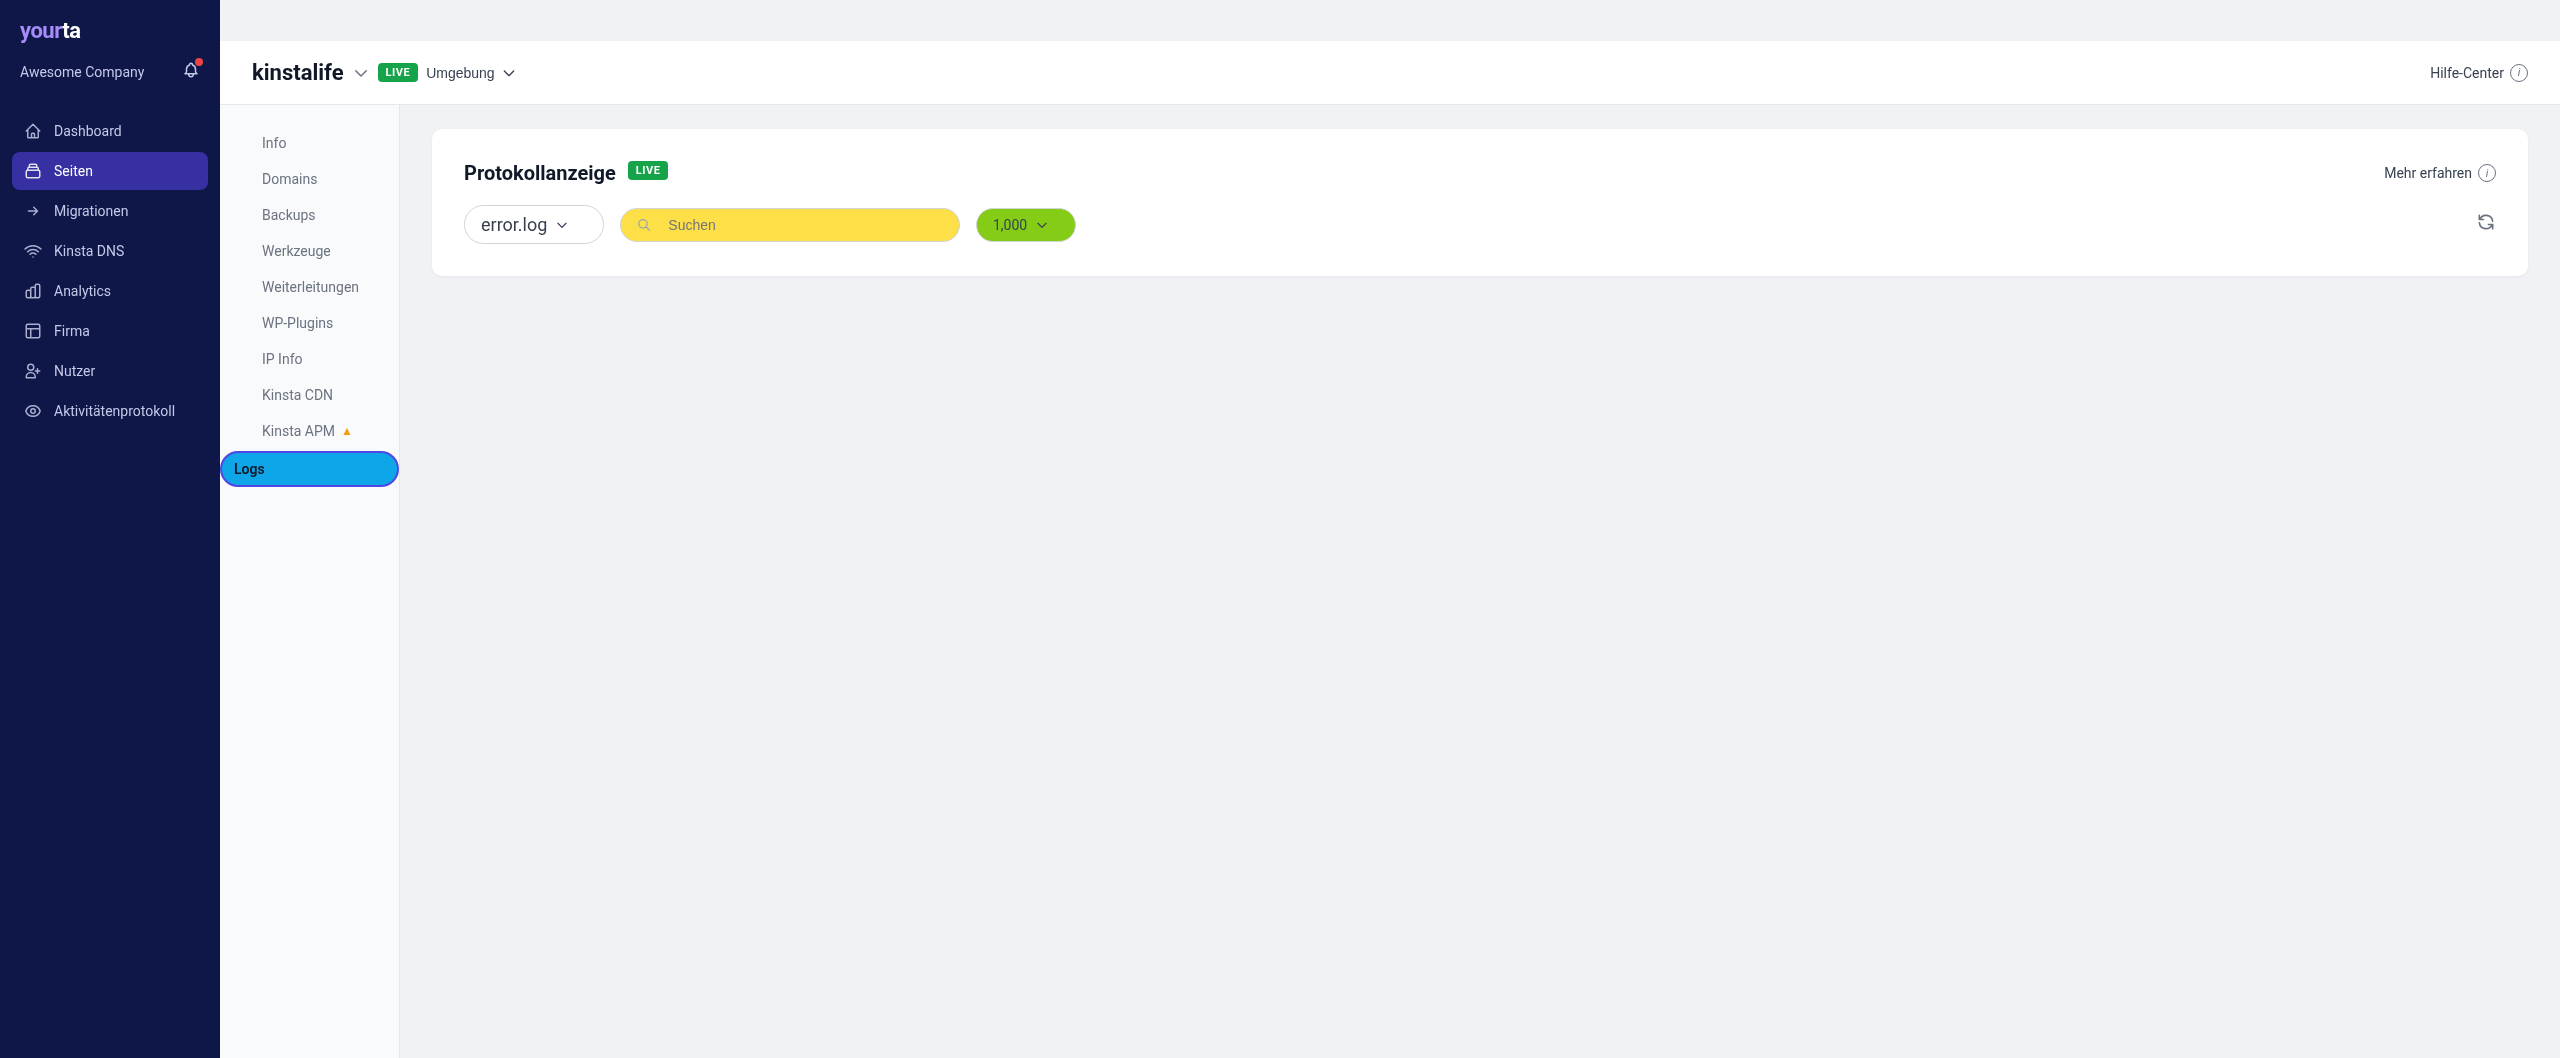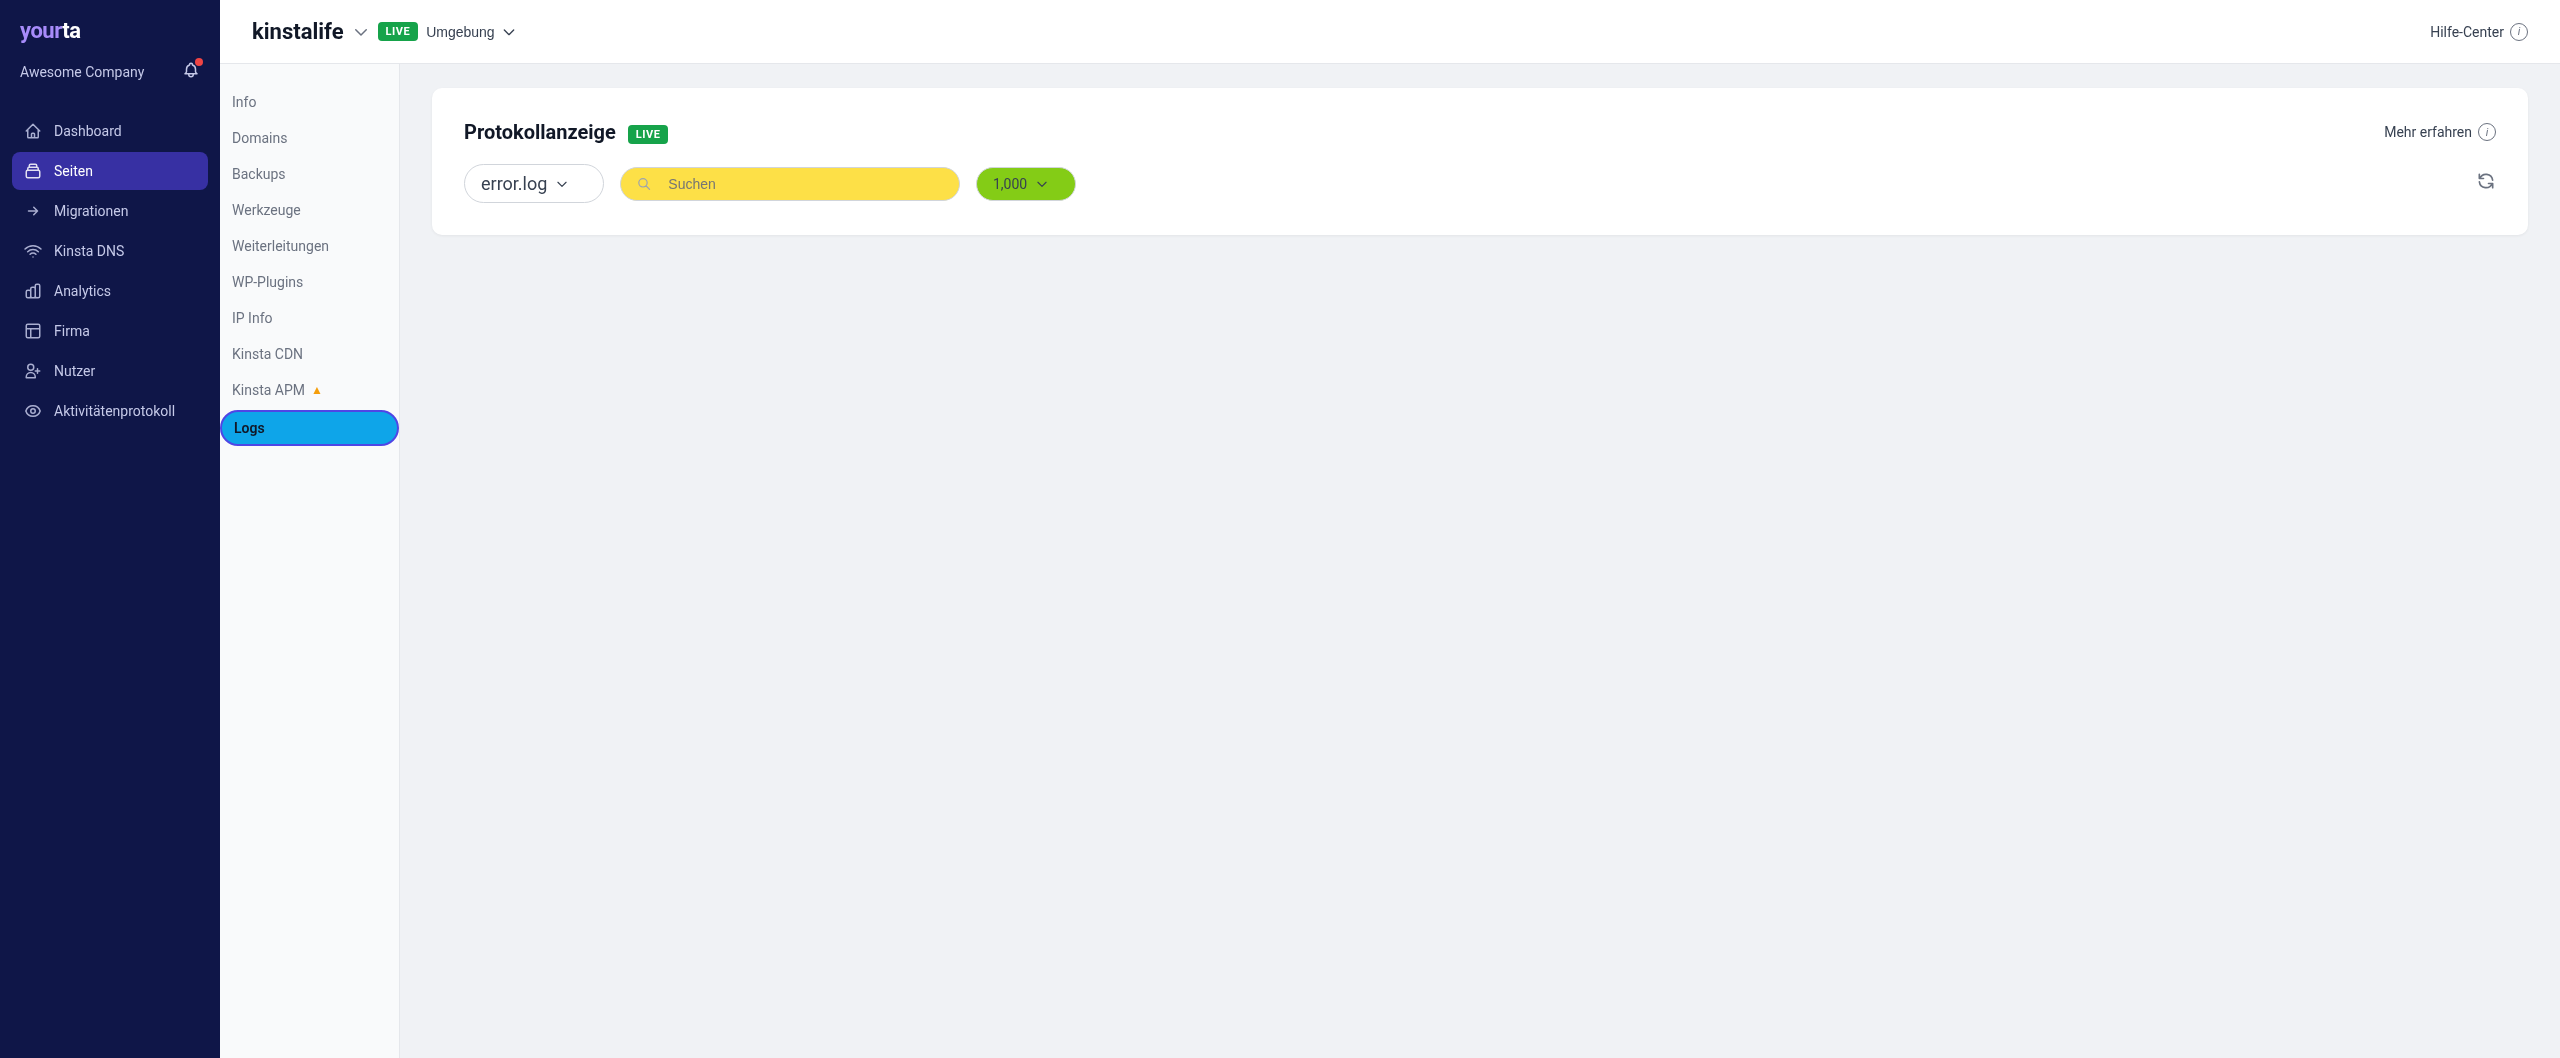--- a/index.html
+++ b/index.html
@@ -91,20 +91,21 @@
 
     
     .top-header {
       background: white;
       border-bottom: 1px solid #e5e7eb;
       padding: 14px 32px;
       height: 64px;
       display: flex;
       align-items: center;
       justify-content: space-between;
+      margin-top: 41px;
     }
     .site-title-area {
       display: flex;
       align-items: center;
       gap: 8px;
     }
     .site-name {
       font-size: 22px;
       font-weight: 700;
       color: #111827;
@@ -155,21 +156,21 @@
     
     .sub-nav {
       width: 180px;
       min-width: 180px;
       background: #f9fafb;
       border-right: 1px solid #e5e7eb;
       padding: 20px 0;
       overflow-y: auto;
     }
     .sub-nav-item {
-      padding: 10px 12px;
+      padding: 10px 42px;
       font-size: 14px;
       color: #6b7280;
       cursor: pointer;
       display: flex;
       align-items: center;
       gap: 6px;
     }
     .sub-nav-item.active-logs {
       color: #111827;
       font-weight: 600;
@@ -194,21 +195,21 @@
       box-shadow: 0 1px 3px rgba(0,0,0,0.06);
     }
     .card-header {
       display: flex;
       align-items: center;
       justify-content: space-between;
       margin-bottom: 20px;
     }
     .card-title-area {
       display: flex;
-      align-items: flex-end;
+      align-items: flex-start;
       gap: 12px;
     }
     .card-title {
       font-size: 20px;
       font-weight: 700;
       color: #111827;
     }
     .card-desc {
       font-size: 14px;
       color: #6b7280;

